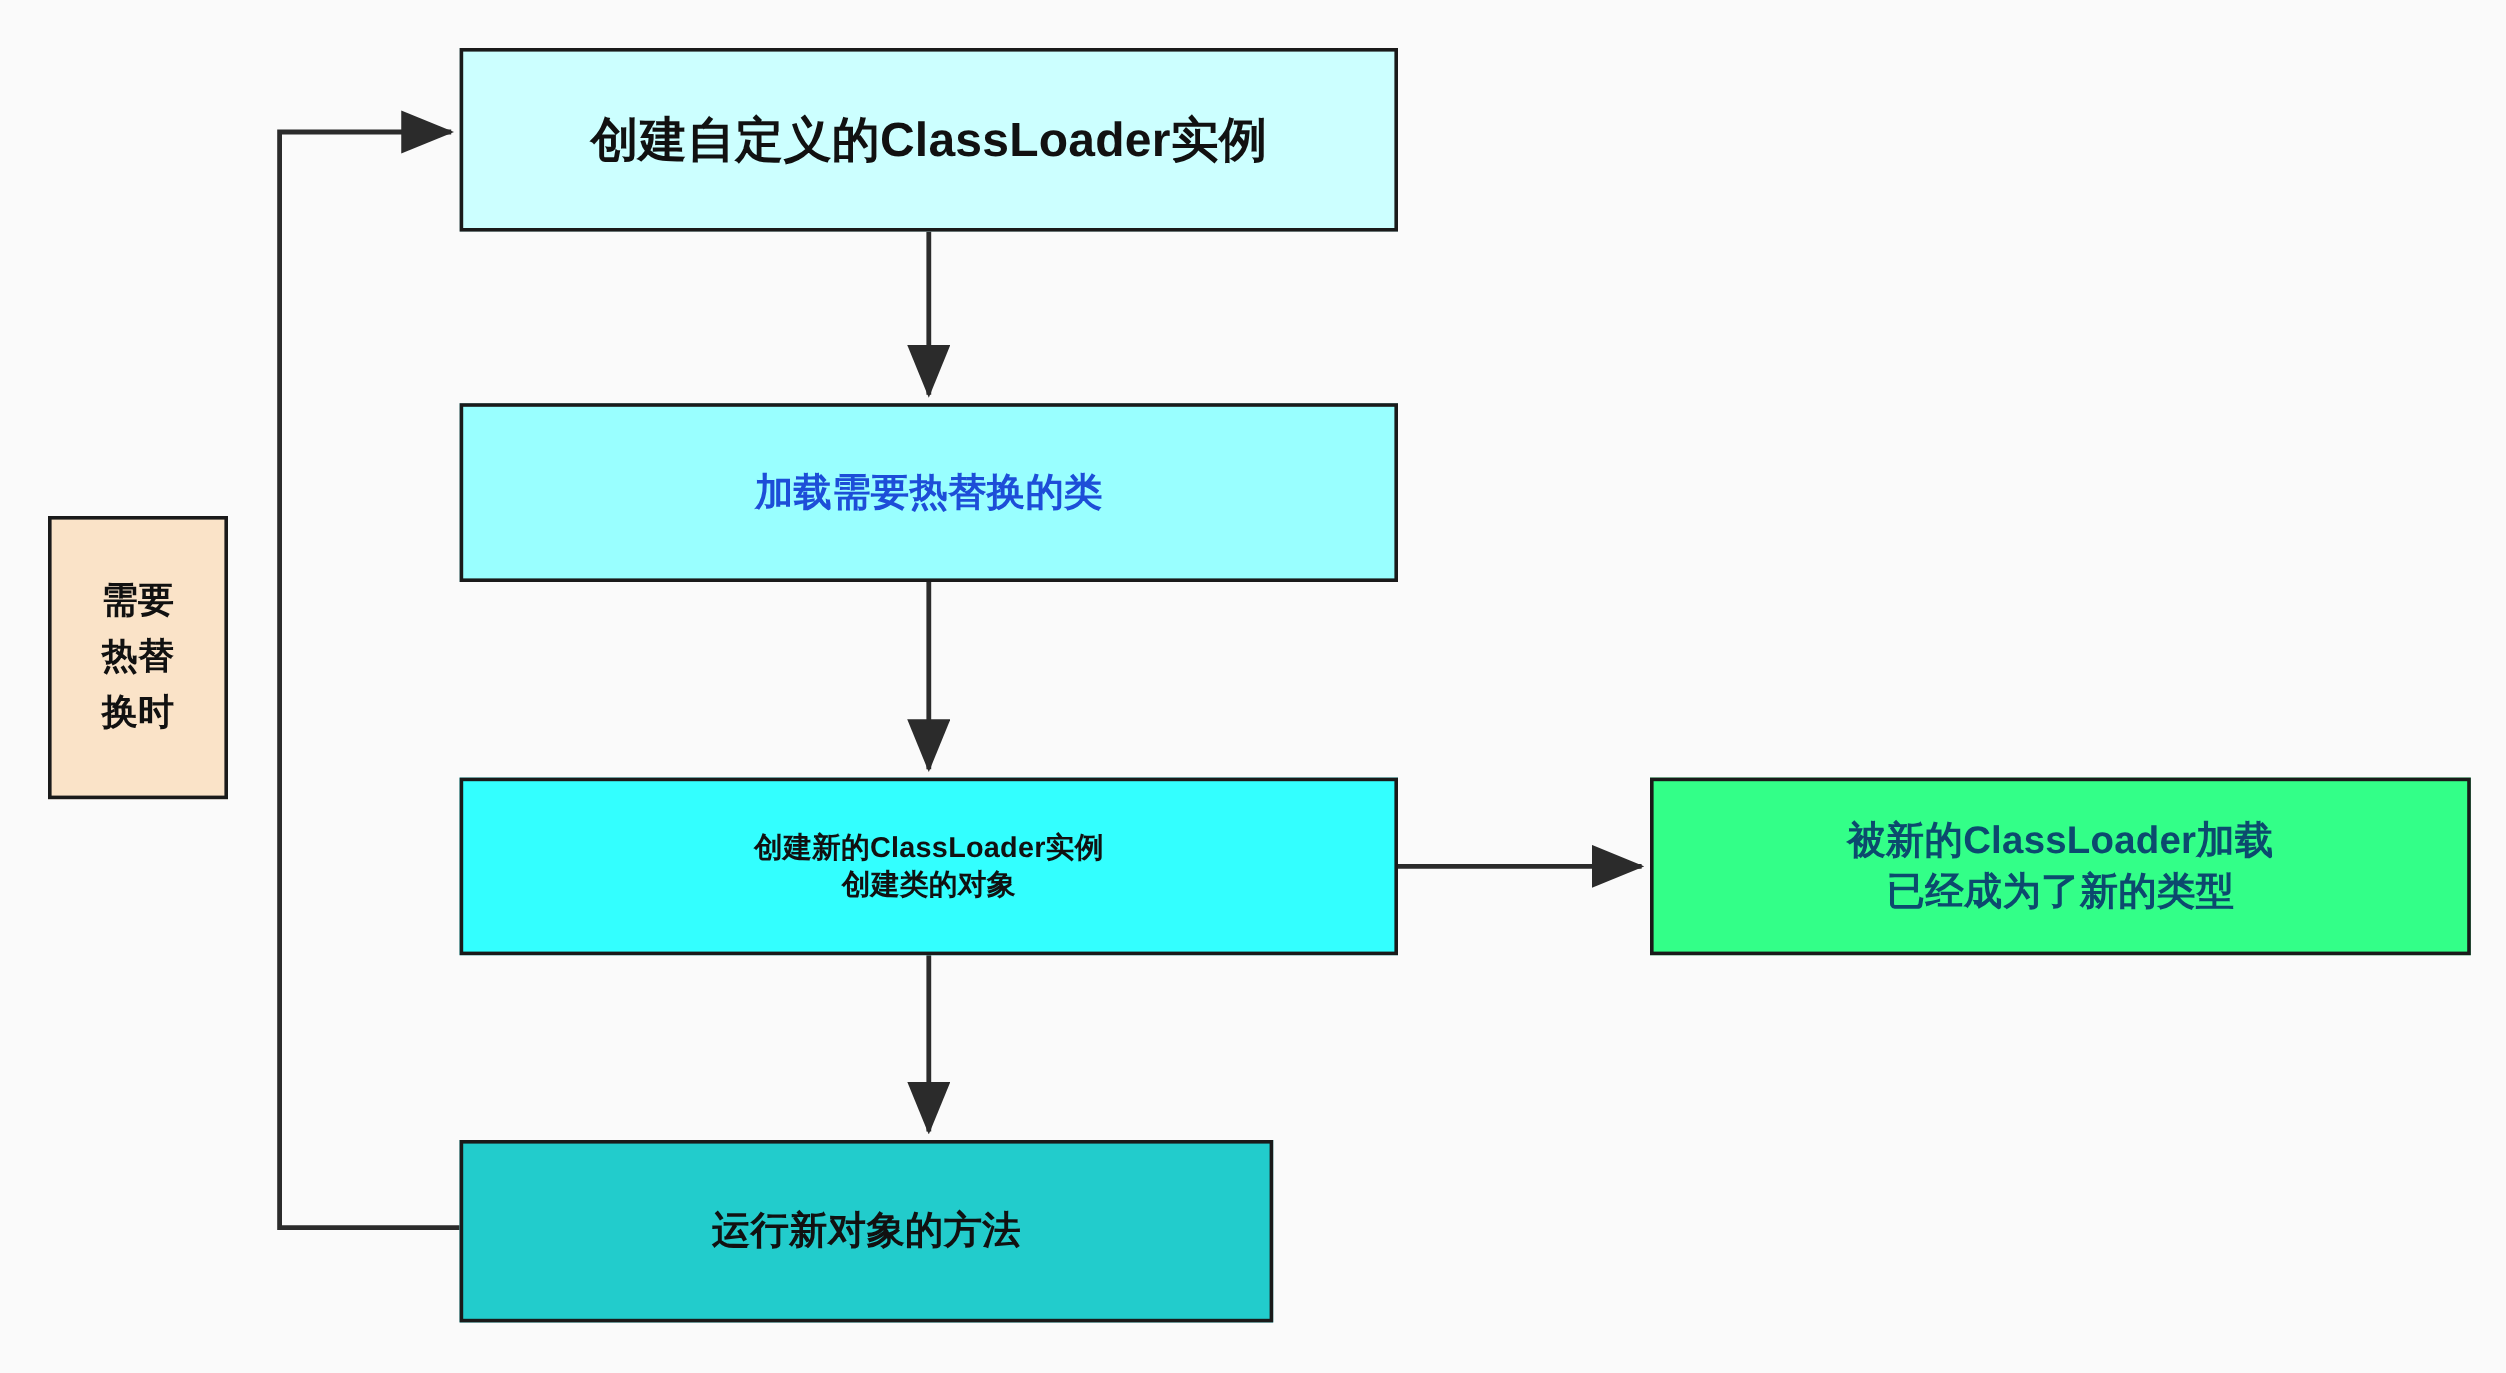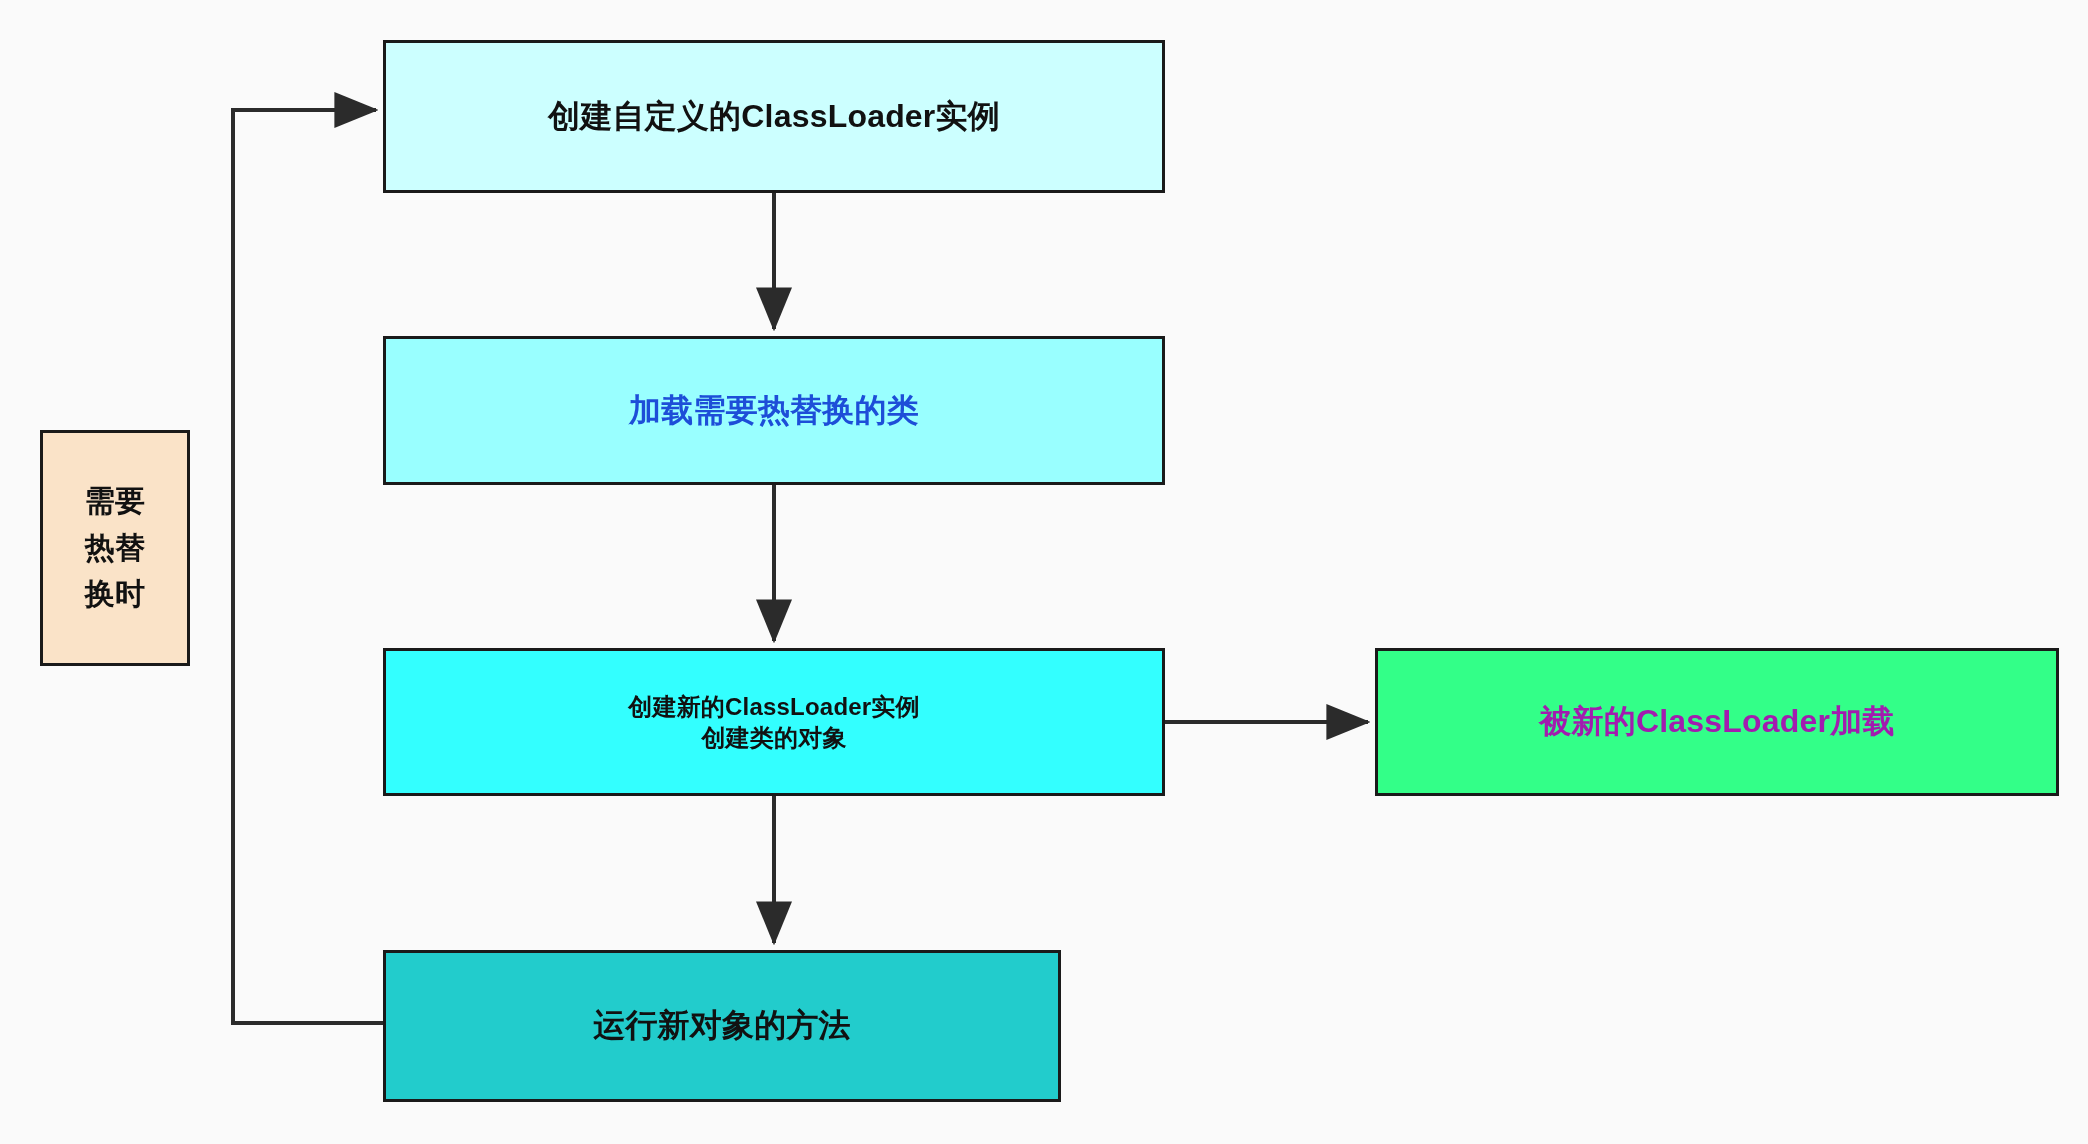--- a/index.html
+++ b/index.html
@@ -46,21 +46,21 @@
 
   
   #node-trigger {
     left: 40px;  top: 430px;  width: 150px;  height: 236px;
     font-size: 30px;
   }
   #node-trigger .line { line-height: 1.55; }
 
   #node-create-loader {
     left: 383px; top: 40px;  width: 782px; height: 153px;
-    font-size: 32px;
+    font-size: 40px;
   }
   #node-load-class {
     left: 383px; top: 336px; width: 782px; height: 149px;
     font-size: 32px;
   }
   #node-new-loader {
     left: 383px; top: 648px; width: 782px; height: 148px;
     font-size: 24px;
   }
   #node-loaded-new-type {
@@ -117,21 +117,22 @@
 
   <div class="node" id="node-load-class" style="background-color: rgb(153, 255, 255); border-color: rgb(26, 26, 26); color: #1d4ed8;">
     <span class="line">加载需要热替换的类</span>
   </div>
 
   <div class="node" id="node-new-loader" style="background-color: rgb(51, 255, 255); border-color: rgb(26, 26, 26); color: rgb(17, 17, 17);">
     <span class="line">创建新的ClassLoader实例</span>
     <span class="line">创建类的对象</span>
   </div>
 
-  <div class="node" id="node-loaded-new-type" style="background-color: rgb(51, 255, 136); border-color: rgb(26, 26, 26); color: #a21caf;">
+  <div class="node" id="node-loaded-new-type" style="background-color: rgb(51, 255, 136); border-color: rgb(26, 26, 26); color: #0c4a6e;">
     <span class="line">被新的ClassLoader加载</span>
+    <span class="line">已经成为了新的类型</span>
   </div>
 
   <div class="node" id="node-run-method" style="background-color: rgb(34, 204, 204); border-color: rgb(26, 26, 26); color: rgb(17, 17, 17);">
     <span class="line">运行新对象的方法</span>
   </div>
 
 </div>
 
 </body></html>

